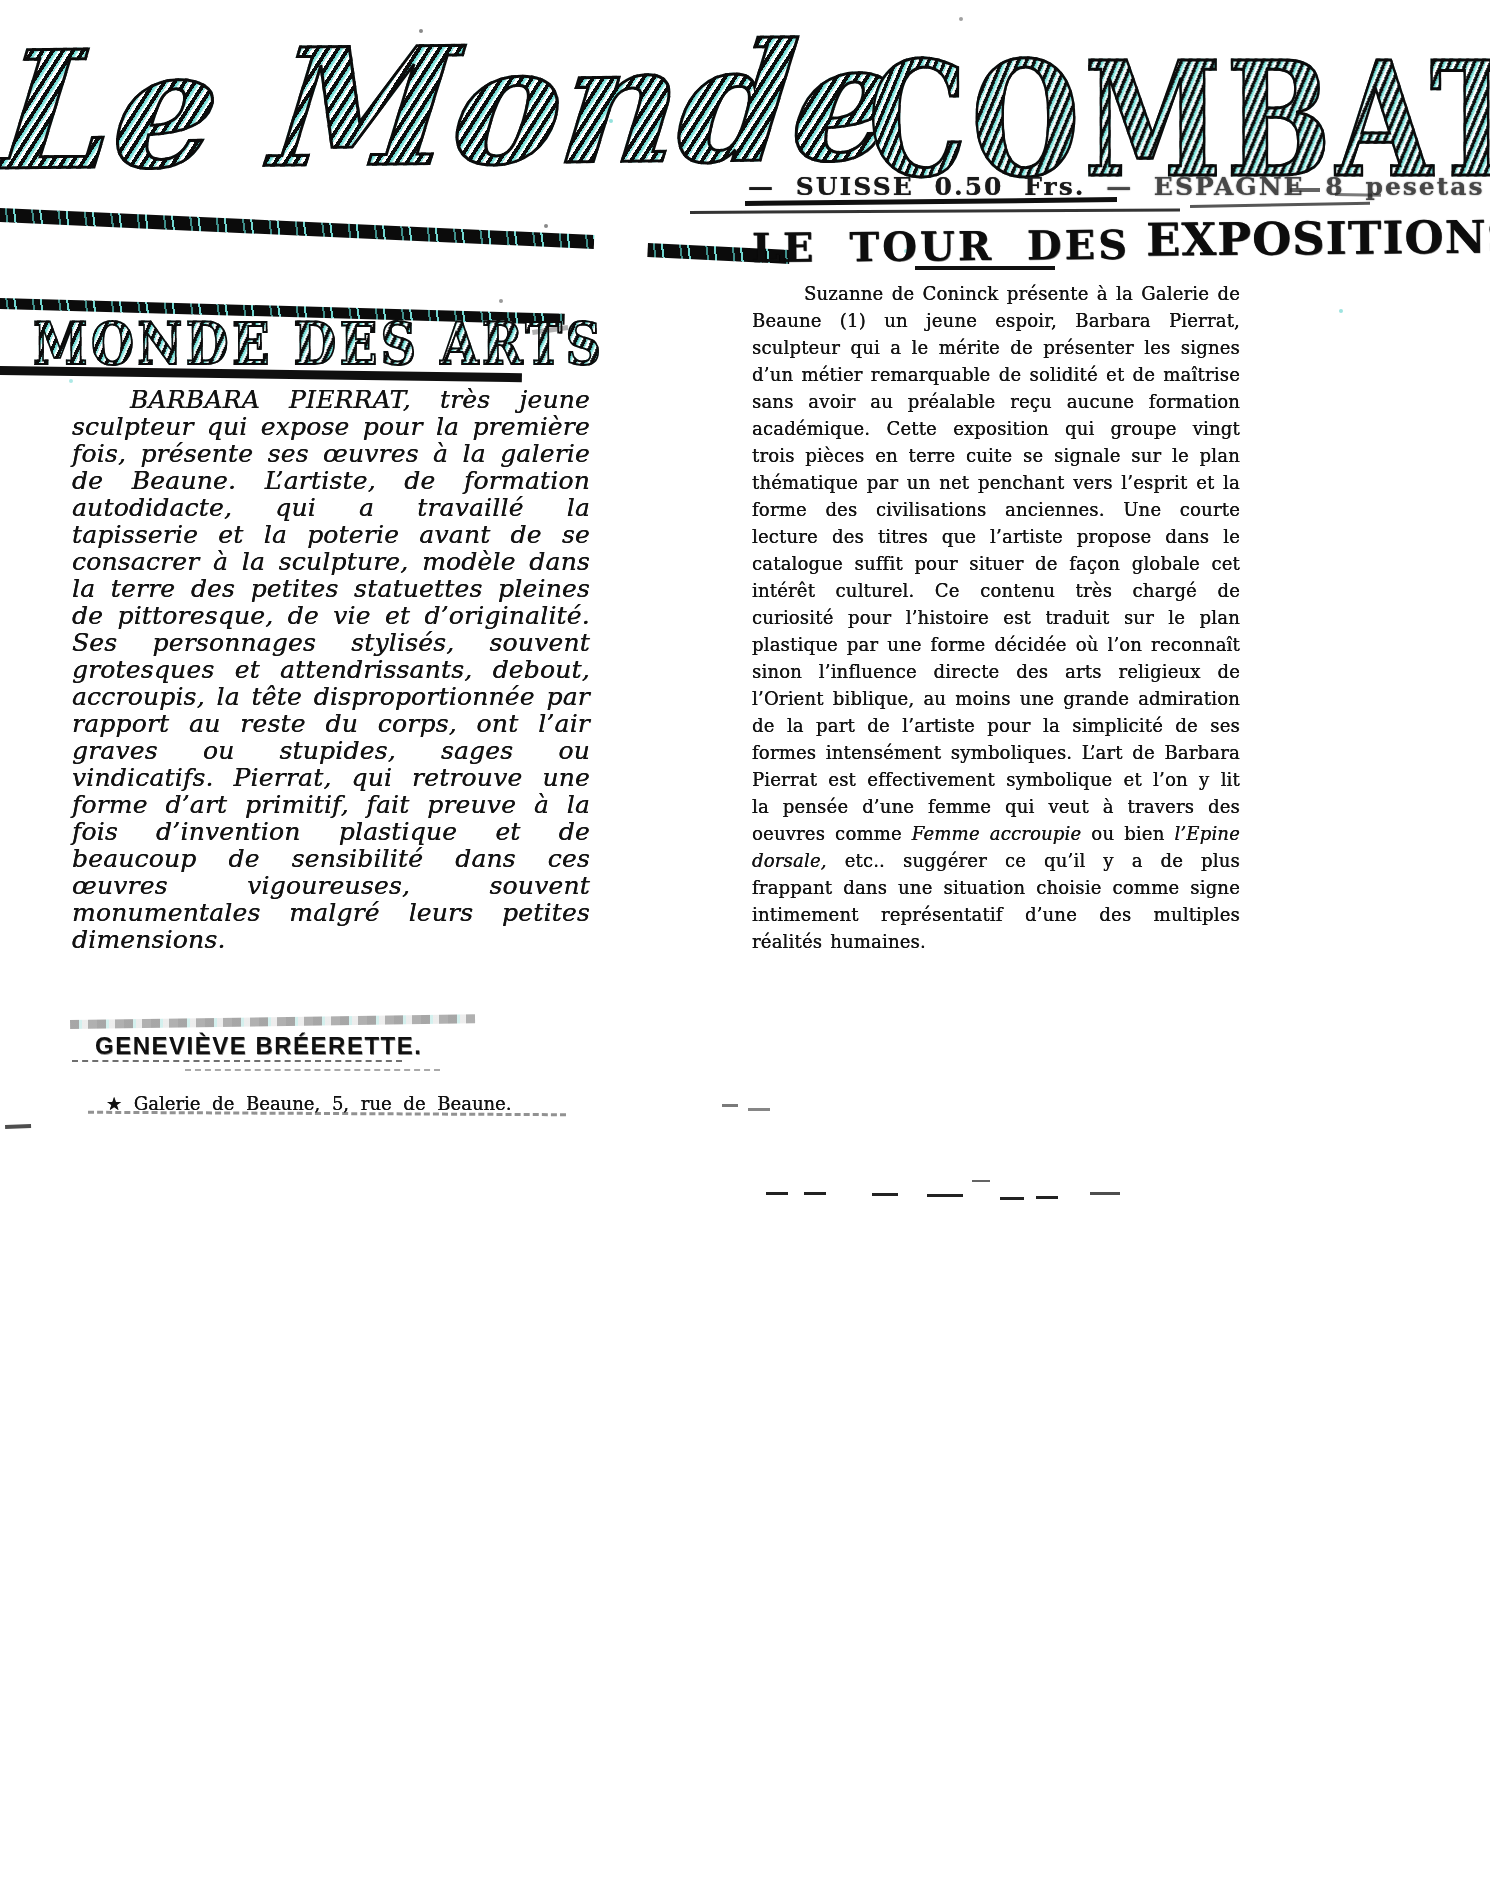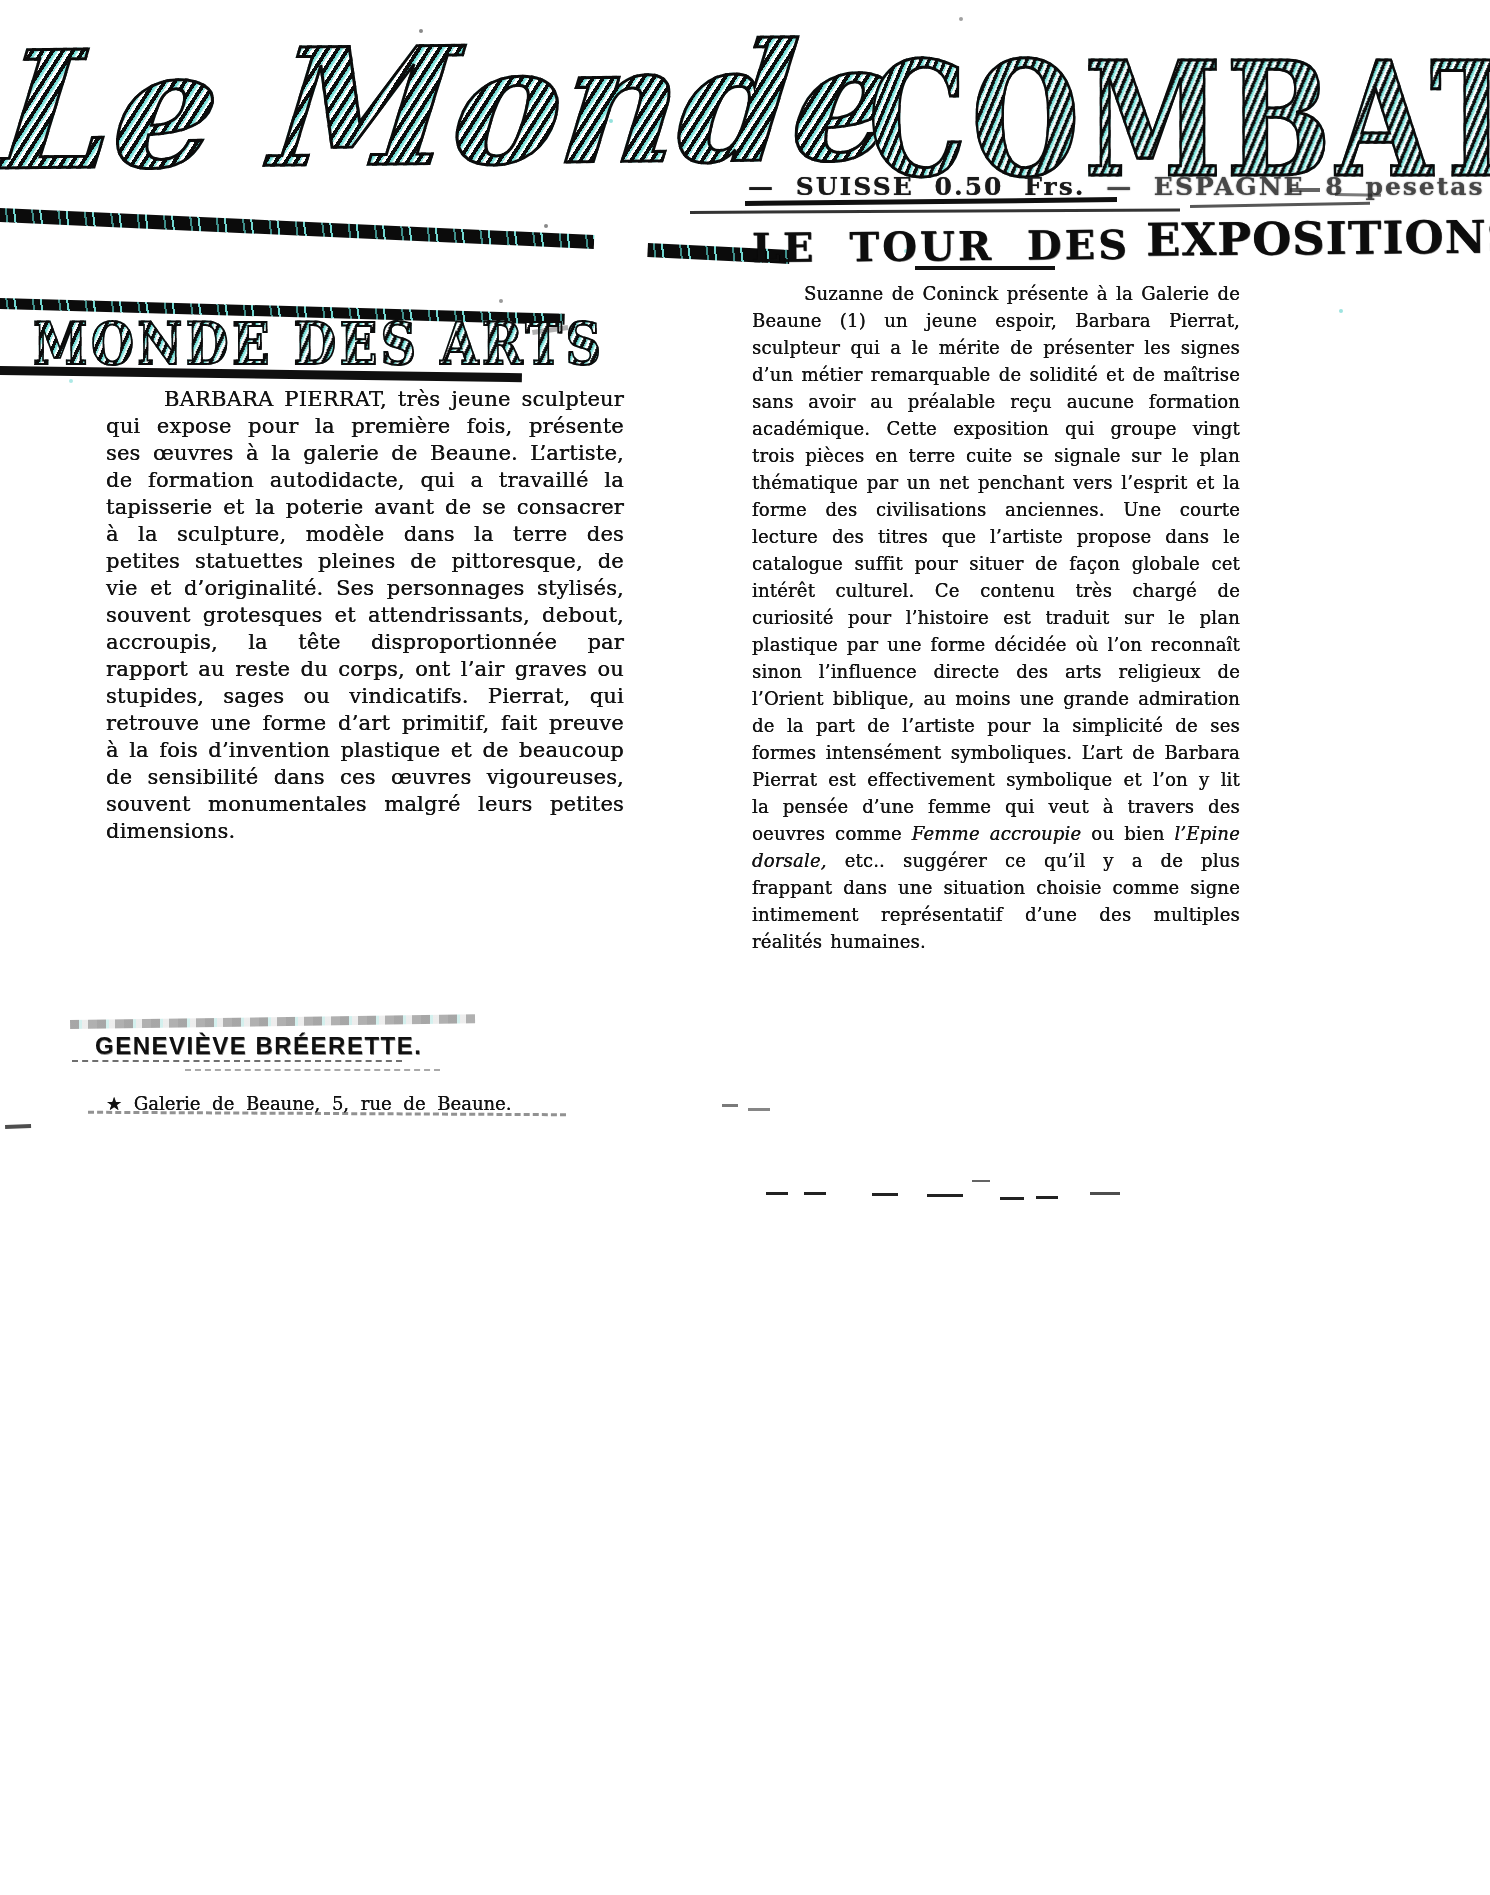--- a/index.html
+++ b/index.html
@@ -49,22 +49,22 @@
     transform-origin:left top;
   }
   .dash{background:#222;transform-origin:left top;}
 
   
   .newsprint{
     text-align:justify;
     text-shadow:0 0 .5px rgba(10,10,10,.9), .4px .4px 0 rgba(10,10,10,.30);
   }
   .lm-article{
-    font-size:21px;line-height:27px;
-    letter-spacing:.2px;word-spacing:3px;text-indent:58px;margin-left:34px;
+    font-style:italic;font-size:25px;line-height:27px;
+    letter-spacing:.2px;word-spacing:3px;text-indent:58px;
   }
   .cb-article{
     font-size:18px;line-height:27px;letter-spacing:.2px;word-spacing:2px;
     text-indent:52px;
   }
   .cb-article .it{font-style:italic;}
 
   .sans-bold{font-family:"Liberation Sans",sans-serif;font-weight:bold;}
 
   .lm-dateline{font-size:27px;letter-spacing:.5px;word-spacing:8px;color:#161616;

